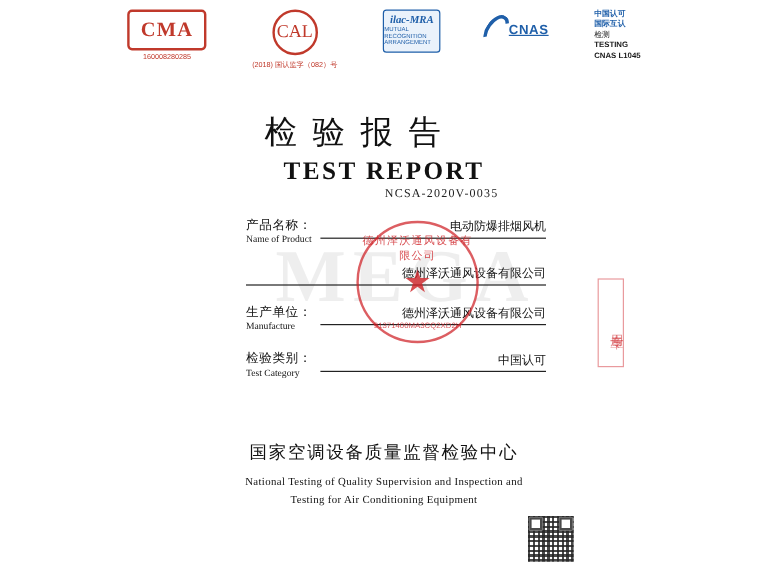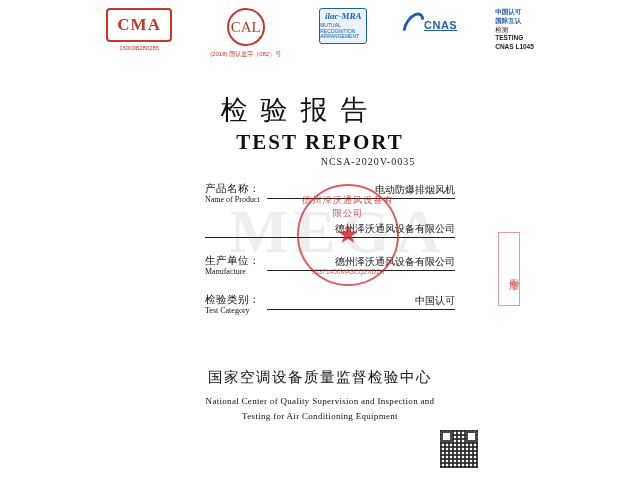--- a/index.html
+++ b/index.html
@@ -461,19 +461,19 @@
   <div class="seal">
     <div class="seal-arc-top">德州泽沃通风设备有限公司</div>
     <div class="seal-star">★</div>
     <div class="seal-arc-bottom">91371400MA3CQ2XD2H</div>
   </div>
 
   <div class="side-stamp">专用章</div>
 
   <div class="footer">
     <div class="footer-cn">国家空调设备质量监督检验中心</div>
-    <div class="footer-en1">National Center of Quality Supervision and Inspection and</div>
+    <div class="footer-en1">National Testing of Quality Supervision and Inspection and</div>
     <div class="footer-en2">Testing for Air Conditioning Equipment</div>
   </div>
 
   <div class="qr"></div>
 
 </div>
 
 </body></html>

